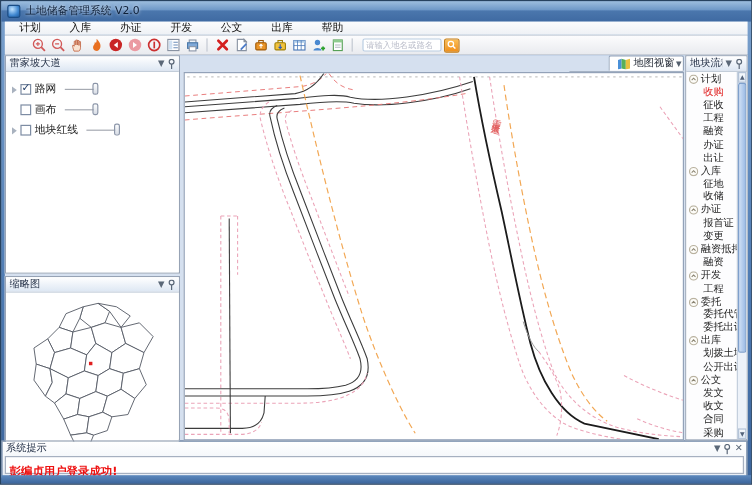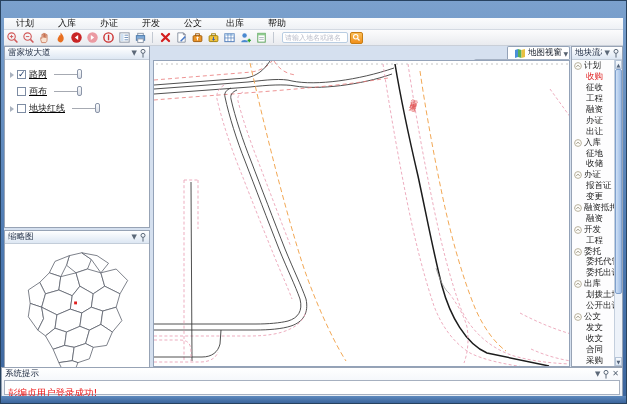--- a/index.html
+++ b/index.html
@@ -15,41 +15,41 @@
     background:linear-gradient(#9dbede,#6c96c6 45%,#4b77ad 46%,#3f6aa2);}
   .app-icon{width:11px;height:11px;margin:0 4px 0 5px;border-radius:2px;
     background:radial-gradient(circle at 35% 30%,#bfe2ff,#3f87d0 60%,#1d5ca0);border:1px solid #1a4d86;}
   .title-text{font-size:9px;color:#0d1f38;text-shadow:0 0 3px rgba(255,255,255,.9);}
   
   .menubar{position:absolute;left:3px;right:3px;top:17px;height:12px;display:flex;align-items:center;
     background:linear-gradient(#fbfcfd,#eef1f5);border-bottom:1px solid #d4dae2;}
   .menu-item{font-size:9px;color:#111;padding:0 12px;cursor:default;}
   
   .toolbar{position:absolute;left:3px;right:3px;top:29px;height:16px;display:flex;align-items:center;
-    background:linear-gradient(#fcfcfd,#e9ebef);border-bottom:1px solid #c9cfd8;padding-left:0;}
+    background:linear-gradient(#fcfcfd,#e9ebef);border-bottom:1px solid #c9cfd8;padding-left:20px;}
   .tbtn{width:16px;height:15px;display:flex;align-items:center;justify-content:center;flex:0 0 auto;}
   .tbtn svg{width:13px;height:13px;}
   .tsep{width:1px;height:11px;background:#c3c9d2;margin:0 4px;flex:0 0 auto;}
   .search-box{display:flex;align-items:center;margin-left:4px;}
   .search-input{width:66px;height:11px;font-size:7px;border:1px solid #b9cde2;border-radius:2px;
     padding:0 2px;color:#444;background:#fff;font-family:inherit;}
   .search-input::placeholder{color:#b9bcc9;}
   .search-btn{width:13px;height:12px;margin-left:2px;border:1px solid #c87e14;border-radius:2px;
     background:linear-gradient(#fbbE57,#f08f1a);display:flex;align-items:center;justify-content:center;padding:0;}
   
   .content{position:absolute;left:3px;right:3px;top:45px;height:321px;background:#d5e0ef;}
   .panel{position:absolute;border:1px solid #97a3b5;background:#fff;display:flex;flex-direction:column;}
   .panel-header{height:13px;flex:0 0 13px;display:flex;align-items:center;padding:0 3px;
     background:linear-gradient(#ffffff,#dde7f3);border-bottom:1px solid #c3cdd9;}
   .panel-title{font-size:8.5px;color:#1c2940;flex:1 1 auto;white-space:nowrap;overflow:hidden;}
   .hdr-ic{font-size:7px;color:#5b6878;margin-left:3px;line-height:1;}
   .pin svg{width:6px;height:9px;display:block;}
   
   #layers-panel{left:0;top:0;width:146px;height:182px;}
-  .layers-body{flex:1;background:#fff;padding-top:6px;text-decoration:underline;}
+  .layers-body{flex:1;background:#fff;padding-top:6px;}
   .layer-row{display:flex;align-items:center;height:17px;padding-left:4px;font-size:9px;color:#222;}
   .expander{width:8px;height:8px;position:relative;flex:0 0 8px;}
   .expander::before{content:"";position:absolute;left:1px;top:1px;border-top:3px solid transparent;
     border-bottom:3px solid transparent;border-left:4px solid #a9b2bf;}
   .layer-row.no-expander .expander::before{display:none;}
   .checkbox{width:9px;height:9px;flex:0 0 9px;border:1px solid #7d8ca3;background:#fff;margin-right:3px;position:relative;}
   .layer-row.checked .checkbox::after{content:"✓";position:absolute;left:0;top:-2px;font-size:9px;font-weight:bold;color:#1d3a66;}
   .layer-label{white-space:nowrap;}
   .slider-track{flex:0 0 26px;height:1px;background:#a6aab2;margin-left:7px;position:relative;}
   .slider-thumb{position:absolute;right:-2px;top:-5px;width:5px;height:10px;border:1px solid #8b95a8;
@@ -91,29 +91,33 @@
   .vs-up{top:0;} .vs-down{bottom:0;}
   .vs-thumb{position:absolute;left:0;right:0;top:9px;height:225px;border:1px solid #7fa0cc;border-radius:2px;
     background:linear-gradient(90deg,#cfe0f5,#9dbce6);}
   
   .status-panel{position:absolute;left:0;right:3px;top:366px;height:31px;border:1px solid #97a3b5;
     background:linear-gradient(#ffffff,#e7edf5);}
   .status-header{height:12px;display:flex;align-items:center;padding:0 3px;}
   .status-title{font-size:8.5px;color:#1c2940;flex:1;}
   .status-box{position:absolute;left:2px;right:2px;top:12px;bottom:2px;background:#fff;border:1px solid #a6b0c0;
     display:flex;align-items:center;padding-left:3px;}
-  .status-msg{font-size:9.5px;font-weight:normal;color:#ee1111;margin-top:12px;}
+  .status-msg{font-size:9.5px;font-weight:bold;color:#ee1111;margin-top:12px;}
   .frame-bottom{position:absolute;left:0;right:0;bottom:0;height:7px;
     background:linear-gradient(#5d89bd,#3c659c);}
 </style>
 </head>
 <body>
 
 <div id="window">
 
+  <div class="titlebar">
+    <div class="app-icon"></div>
+    <div class="title-text">土地储备管理系统 V2.0</div>
+  </div>
 
   <div class="menubar">
 
   <span class="menu-item">计划</span>
       <span class="menu-item">入库</span>
       <span class="menu-item">办证</span>
       <span class="menu-item">开发</span>
       <span class="menu-item">公文</span>
       <span class="menu-item">出库</span>
       <span class="menu-item">帮助</span>

